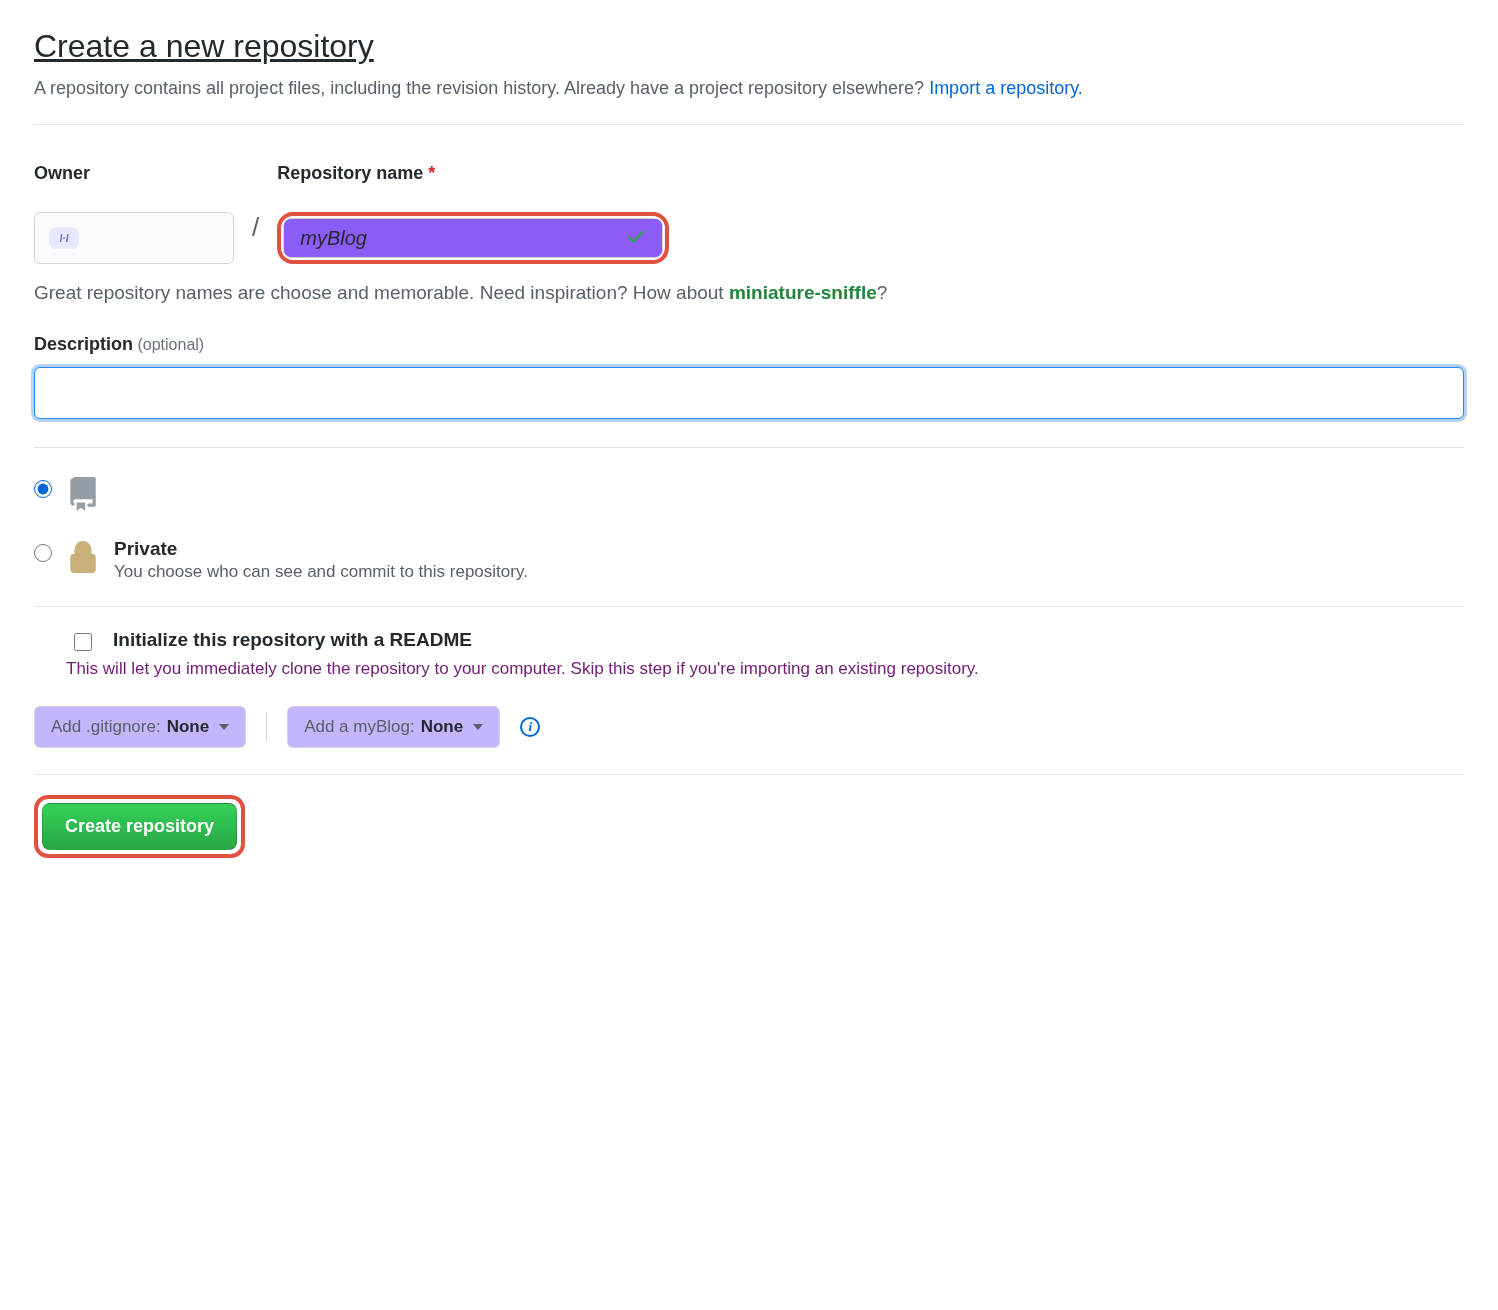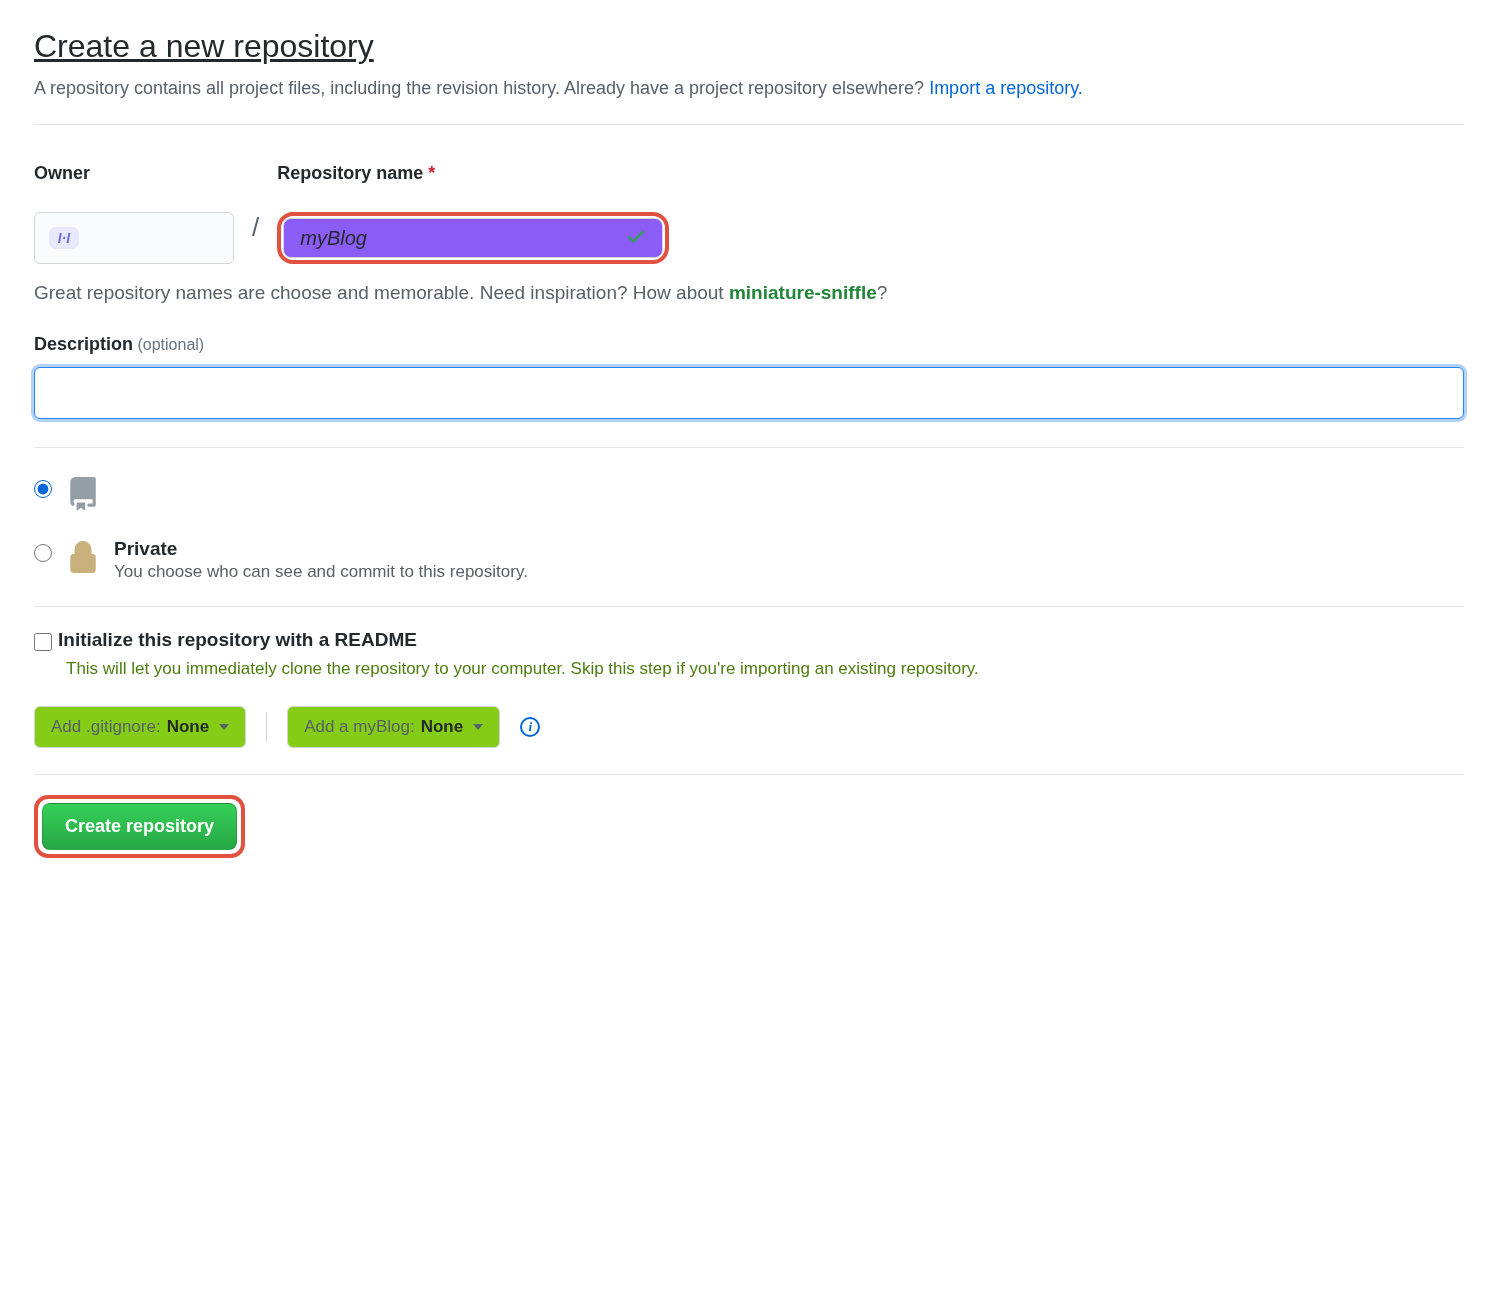--- a/index.html
+++ b/index.html
@@ -55,21 +55,21 @@
       width: 200px;
     }
     .owner-avatar {
       width: 30px; height: 22px;
       background: #e8e8ff;
       display: inline-flex;
       align-items: center;
       justify-content: center;
       color: #6f6fd8;
       font-weight: bold;
-      font-size: 14px;
+      font-size: 10px;
       border-radius: 7px;
       font-style: italic;
     }
     .slash {
       font-size: 26px;
       color: #586069;
       align-self: center;
       margin-top: 28px;
     }
     .repo-name-wrap {
@@ -140,42 +140,43 @@
     }
     .vis-content .vis-desc {
       font-size: 17px;
       color: #586069;
       margin-top: 2px;
     }
     .init-section { margin-top: 22px; padding-bottom: 26px; }
     .check-row {
       display: flex;
       align-items: flex-start;
-      gap: 6px;
+      gap: 21px;
+      margin-left: 40px;
     }
     .check-row input[type=checkbox] {
       width: 18px; height: 18px;
       margin-top: 4px;
     }
     .init-title { font-weight: 600; font-size: 19px; }
     .init-desc {
       font-size: 17px;
-      color: #4d7c0f;
+      color: #701a75;
       margin-top: 6px;
       margin-left: 32px;
       line-height: 1.45;
     }
     .selectors-row {
       display: flex;
       align-items: center;
       gap: 20px;
       margin-top: 24px;
     }
     .select-btn {
-      background: #84cc16;
+      background: #c4b5fd;
       border: 1px solid #d1d5da;
       border-radius: 6px;
       padding: 10px 16px;
       font-size: 17px;
       color: #586069;
       cursor: pointer;
       display: inline-flex;
       align-items: center;
       gap: 6px;
     }

